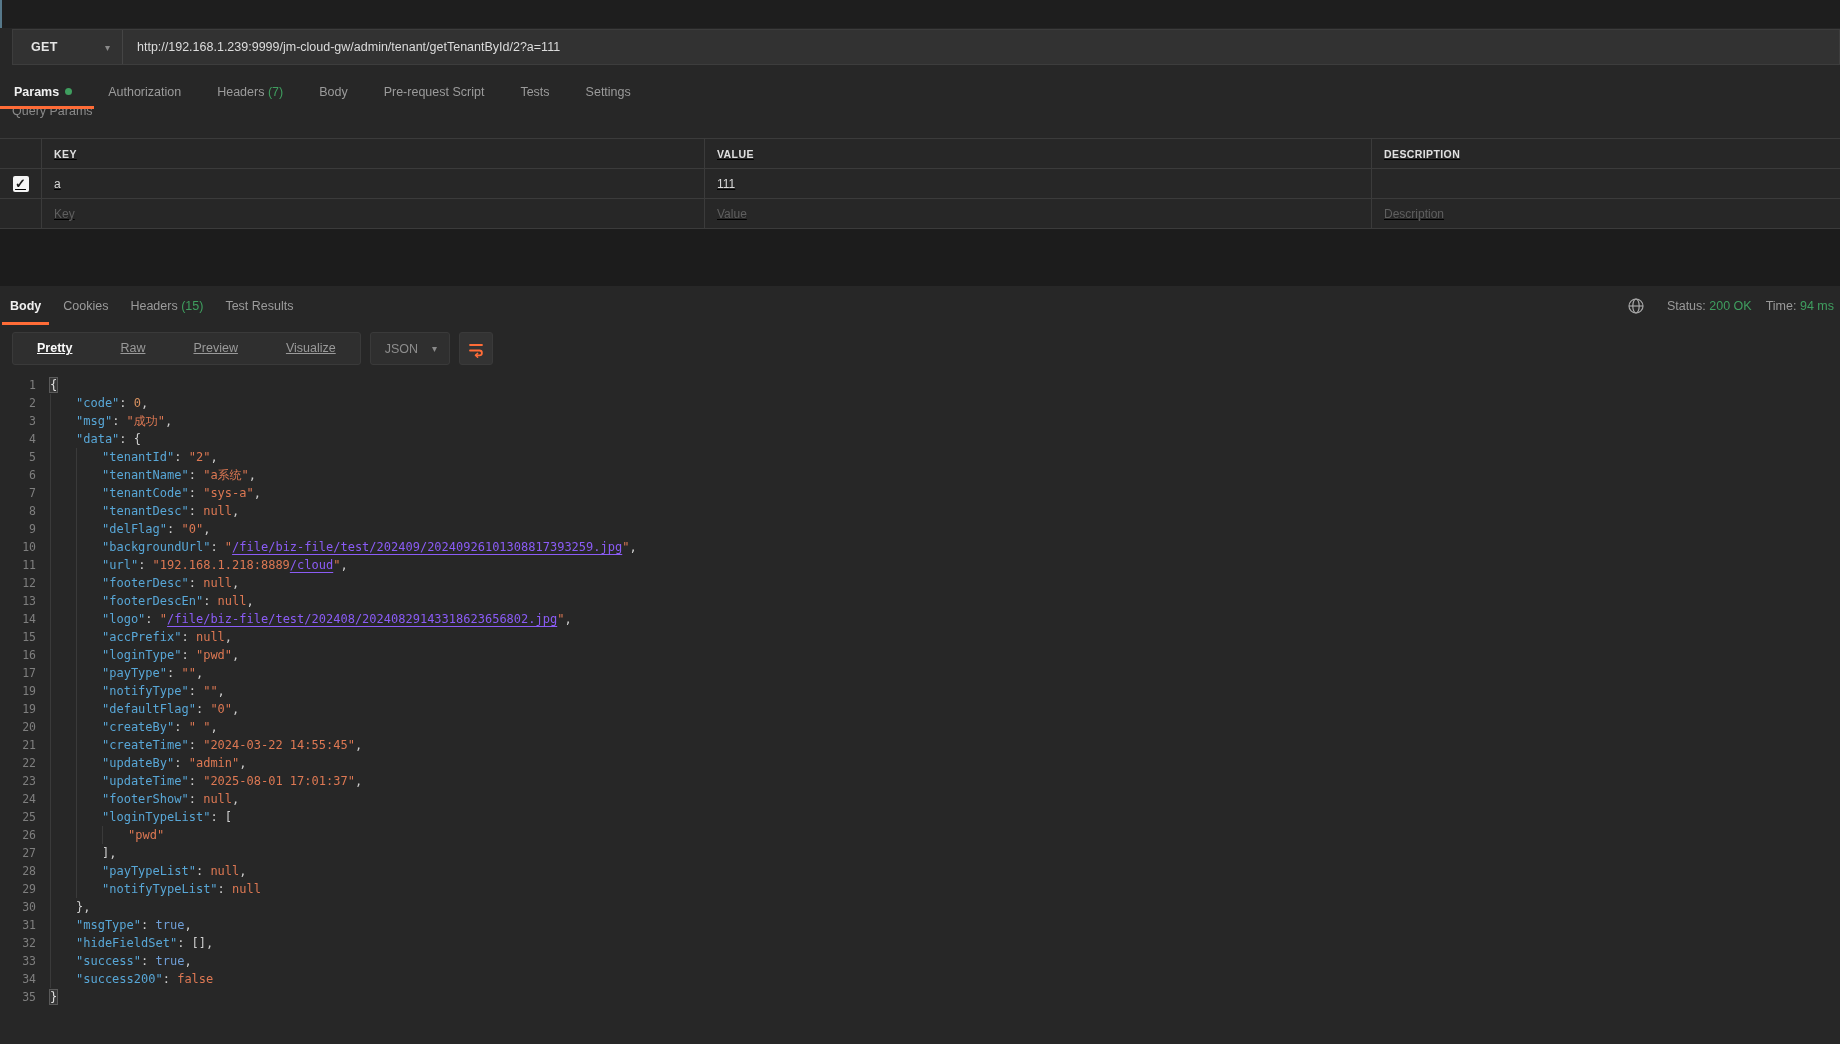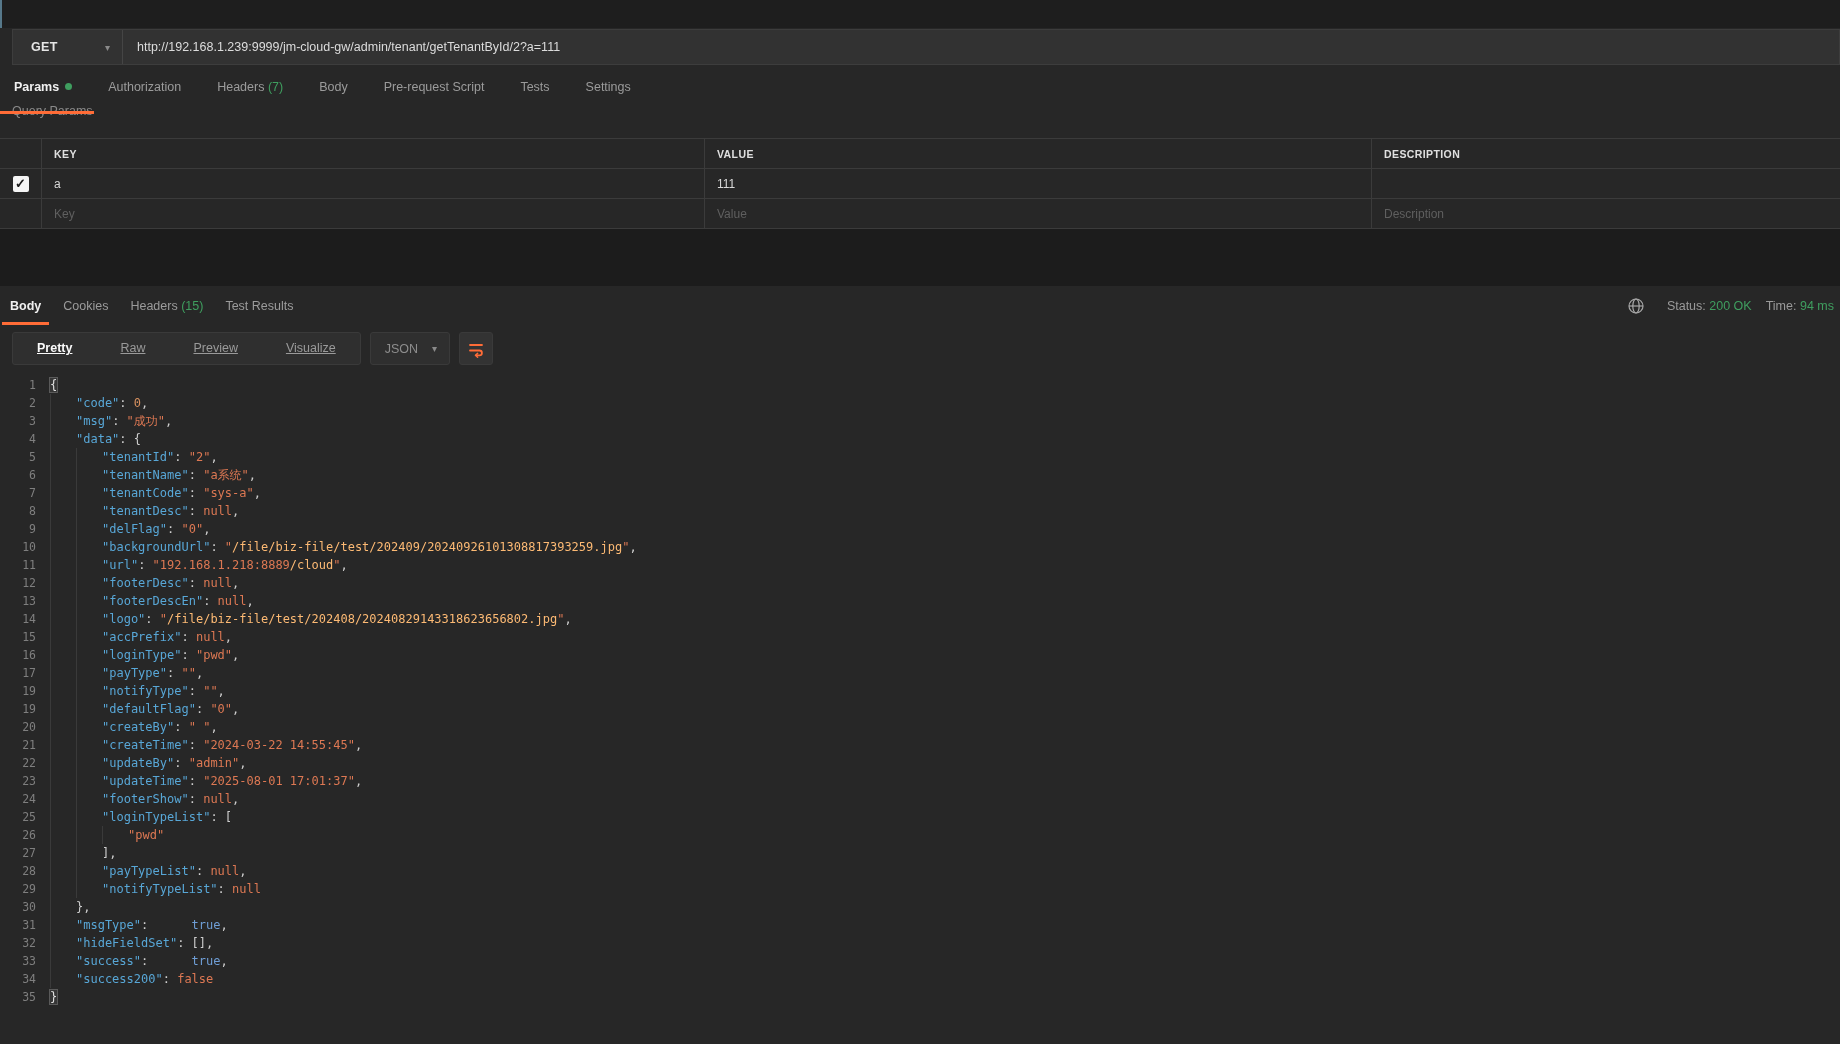--- a/index.html
+++ b/index.html
@@ -11,32 +11,32 @@
   .top-strip { height:28px; background:#1e1e1e; border-left:2px solid #56788a; }
   .url-row { height:38px; background:#272727; display:flex; align-items:center; padding:0 0 0 12px; }
   .url-bar { flex:1; height:36px; background:#323232; border:1px solid #3d3d3d; display:flex; align-items:center; }
   .method-box { width:110px; height:100%; display:flex; align-items:center; justify-content:space-between;
     padding:0 12px 0 18px; border-right:1px solid #454545; cursor:pointer;gap:43px; }
   .method-label { color:#e6e6e6; font-size:12.5px; font-weight:bold; letter-spacing:.3px; }
   .caret { color:#8a8a8a; font-size:10px; }
   .url-input { flex:1; color:#dcdcdc; font-size:12.5px; padding:0 14px; white-space:nowrap; overflow:hidden; }
 
   
-  .req-tabs { height:38px; display:flex; gap:36px; padding:14px 0 0 14px; position:relative; }
+  .req-tabs { height:38px; display:flex; align-items:center; gap:36px; padding:14px 0 0 14px; position:relative; }
   .tab { color:#9b9b9b; font-size:12.5px; position:relative; cursor:pointer; white-space:nowrap; }
   .tab .cnt { color:#3f9e5f; }
   .tab.active { color:#f0f0f0; font-weight:bold; }
   .tab.active::after { content:""; position:absolute; left:-14px; right:-22px; bottom:-10px; height:3px; background:#ff6c37; }
   .dot { display:inline-block; width:7px; height:7px; border-radius:50%; background:#3f9e5f; margin-left:6px; vertical-align:1px; }
 
   .qp-label-row { height:34px; display:flex; padding-left:12px; }
   .qp-label { color:#8a8a8a; font-size:12.5px; }
 
   
-  .ptable { border-top:1px solid #3b3b3b; }
+  .ptable { border-top:1px solid #3b3b3b;text-decoration:underline; }
   .prow { display:grid; grid-template-columns:42px 663px 667px 1fr; height:30px; border-bottom:1px solid #3b3b3b; }
   .pcell { border-right:1px solid #3b3b3b; display:flex; align-items:center; padding:0 12px; font-size:12px; color:#d8d8d8; overflow:hidden; }
   .pcell:last-child { border-right:none; }
   .pcell.hdr { color:#e0e0e0; font-weight:bold; font-size:10.5px; letter-spacing:.4px; }
   .pcell.ph { color:#5f5f5f; }
   .chkcell { justify-content:center; padding:0; }
   .checkbox { width:16px; height:16px; background:#f5f5f5; border-radius:2px; color:#1a1a1a; font-size:13px;
     line-height:16px; text-align:center; font-weight:bold; cursor:pointer; }
 
   .gap-band { height:57px; background:#1c1c1c; }
@@ -62,24 +62,24 @@
     display:flex; align-items:center; justify-content:center; cursor:pointer; }
 
   
   .code-area { height:674px; padding:5px 0 0 14px; font-family:"DejaVu Sans Mono", monospace; font-size:12px; overflow:hidden; }
   .cl { height:18px; line-height:18px; white-space:pre; }
   .ln { display:inline-block; width:36px; text-align:right; color:#7f7f7f; padding-right:14px; font-size:11.5px; }
   .ind { display:inline-block; width:26px; height:18px; border-left:1px solid #3a3a3a; vertical-align:top; }
   .t-p { color:#cfcfcf; }
   .t-k { color:#58a7d7; }
   .t-s { color:#dd7853; }
-  .t-l { color:#fdba74; text-underline-offset:3px; cursor:pointer;margin-top:32px; }
+  .t-l { color:#8b5cf6; text-decoration:underline; text-underline-offset:3px; cursor:pointer;margin-top:32px; }
   .t-n { color:#d6905f; }
   .t-a { color:#dd7853; }
-  .t-t { color:#6f9ed6;margin-left:36px; }
+  .t-t { color:#6f9ed6; }
   .t-b { color:#e0e0e0; background:rgba(255,255,255,.07); outline:1px solid #5a5a5a; }
 </style>
 </head>
 <body>
 
 <div class="app">
 
   <div class="top-strip"></div>
 
   <div class="url-row">

